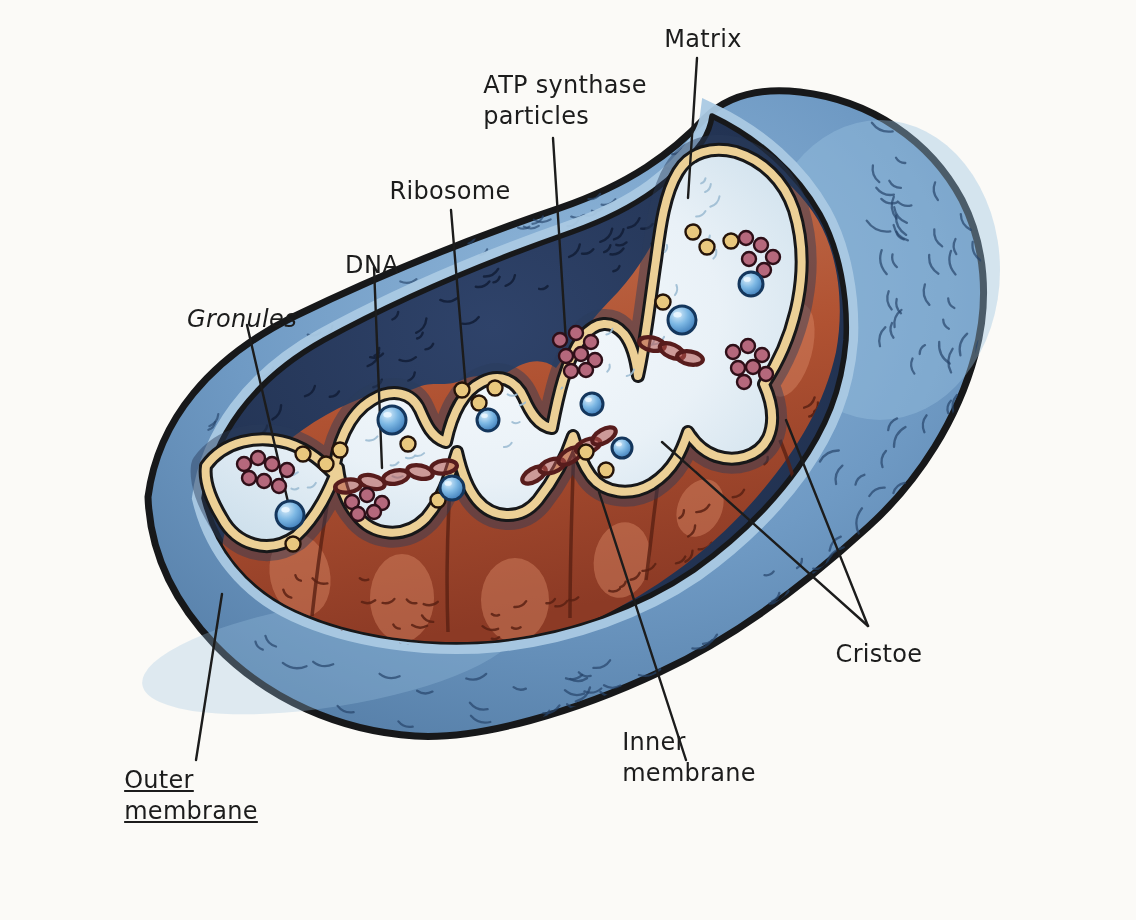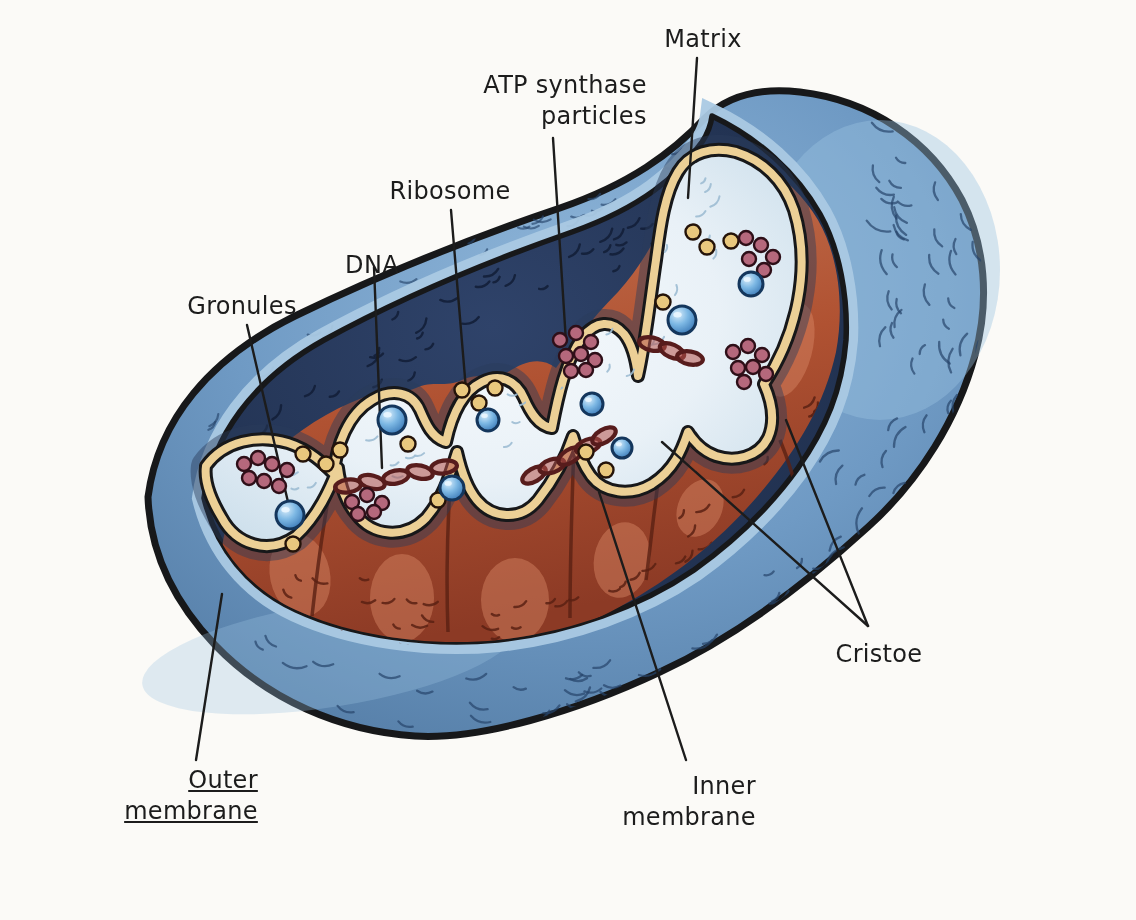--- a/index.html
+++ b/index.html
@@ -3,21 +3,21 @@
 <meta charset="utf-8">
 <style>
   html,body{margin:0;padding:0;background:var(--bg,#fbfaf7);}
   body{width:1136px;height:920px;position:relative;overflow:hidden;
        font-family:"DejaVu Sans","Liberation Sans",sans-serif;}
   #stage{position:absolute;inset:0;}
   svg{position:absolute;left:0;top:0;}
   .diagram-label{
     position:absolute;
     transform:translateX(-50%);
-    text-align:right;
+    text-align:left;
     font-size:24px;
     line-height:31px;
     letter-spacing:.3px;
     color:var(--label,#1c1c1c);
     white-space:pre-line;
     user-select:none;
   }
 </style>
 </head>
 <body>
@@ -517,20 +517,20 @@
         </g>
       </g>
 </svg>
 
 <div id="labelLayer">
       <div class="diagram-label" style="left: 703px; top: 24px;">Matrix</div>
       <div class="diagram-label" style="left: 557px; top: 70px; margin-left: 8px;">ATP synthase
 particles</div>
       <div class="diagram-label" style="left: 450px; top: 176px;">Ribosome</div>
       <div class="diagram-label" style="left: 372px; top: 234px; margin-top: 16px;">DNA</div>
-      <div class="diagram-label" style="left: 242px; top: 291px;">Gronules</div>
+      <div class="diagram-label" style="left: 242px; top: 304px; font-style: italic;">Gronules</div>
       <div class="diagram-label" style="left: 191px; top: 765px; text-decoration: underline;">Outer
 membrane</div>
-      <div class="diagram-label" style="left: 689px; top: 771px;">Inner
+      <div class="diagram-label" style="left: 689px; top: 727px;">Inner
 membrane</div>
       <div class="diagram-label" style="left: 879px; top: 639px;">Cristoe</div>
     </div>
 </div>
 
 </body></html>

